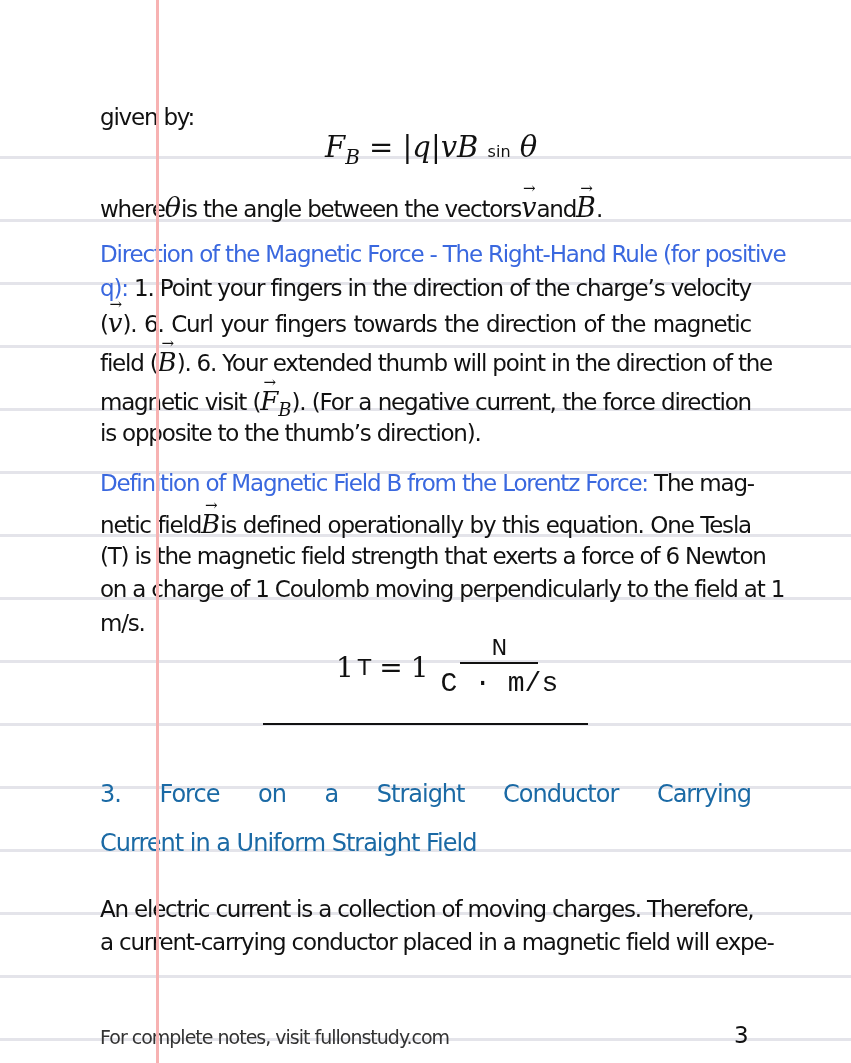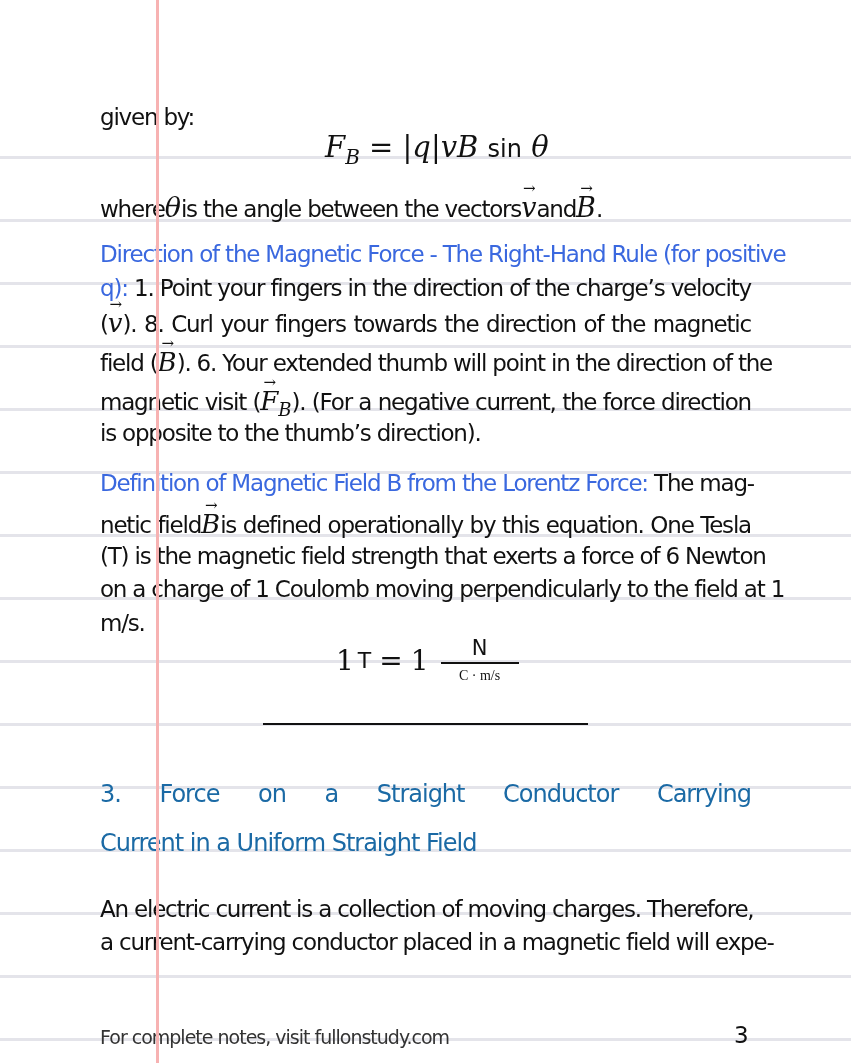--- a/index.html
+++ b/index.html
@@ -40,21 +40,21 @@
   .formula1 {
     position: absolute; left: 325px; top: 130px; font-size: 29px; z-index: 2; white-space: nowrap;
   }
   .formula2 {
     position: absolute; left: 336px; top: 636px; z-index: 2; white-space: nowrap;
     display: flex; align-items: center;
   }
   .frac { display: inline-flex; flex-direction: column; align-items: center; margin-left: 12px; }
   .frac .num { font-family: "DejaVu Sans", sans-serif; font-size: 21px; padding: 0 2px 2px; }
   .frac .bar { width: 78px; height: 2px; background: #111; }
-  .frac .den { font-family: Liberation Serif, serif; font-size: 14px; padding-top: 4px; }
+  .frac .den { font-family: Liberation Mono, monospace; font-size: 28px; padding-top: 4px; }
   .separator {
     position: absolute; left: 263px; top: 723px; width: 325px; height: 2px; background: #111; z-index: 2;
   }
   .heading {
     position: absolute; left: 100px; width: 651px; color: #1b6aa5; font-size: 24px;
     letter-spacing: -1px; white-space: nowrap; z-index: 2;
   }
   .footer-text {
     position: absolute; left: 100px; top: 1026px; font-size: 19px; color: #333; letter-spacing: -1px; z-index: 2;
   }
@@ -90,21 +90,21 @@
 
   <div class="line" style="top:192px">
     <span>where</span><span class="math" style="font-size:27px">θ</span><span>is the angle between the vectors</span><span class="math vec" style="font-size:27px">v</span><span>and</span><span class="math vec" style="font-size:27px">B</span><span>.</span>
   </div>
 
   <div class="line just blue" style="top:241px">Direction of the Magnetic Force - The Right-Hand Rule (for positive</div>
   <div class="line just" style="top:275px">
     <span class="blue">q):</span><span> 1. Point your fingers in the direction of the charge’s velocity</span>
   </div>
   <div class="line just" style="top:308px">
-    <span>(</span><span class="math vec" style="font-size:26px">v</span><span>). 8. Curl your fingers towards the direction of the magnetic</span>
+    <span>(</span><span class="math vec" style="font-size:26px">v</span><span>). 6. Curl your fingers towards the direction of the magnetic</span>
   </div>
   <div class="line just" style="top:347px">
     <span>field (</span><span class="math vec" style="font-size:26px">B</span><span>). 6. Your extended thumb will point in the direction of the</span>
   </div>
   <div class="line just" style="top:386px">
     <span>magnetic visit (</span><span class="math vec" style="font-size:26px">F</span><sub class="math" style="font-size:18px">B</sub><span>). (For a negative current, the force direction</span>
   </div>
   <div class="line" style="top:420px">is opposite to the thumb’s direction).</div>
 
   <div class="line just" style="top:470px">
@@ -115,21 +115,21 @@
   </div>
   <div class="line just" style="top:543px">(T) is the magnetic field strength that exerts a force of 6 Newton</div>
   <div class="line just" style="top:576px">on a charge of 1 Coulomb moving perpendicularly to the field at 1</div>
   <div class="line" style="top:610px">m/s.</div>
 </div>
 
 <div class="formula1">
   <span class="math">F</span><sub class="math" style="font-size:20px">B</sub>
   <span class="mathr">=</span>
   <span class="math">|q|vB</span>
-  <span class="sans" style="font-size:24px">sin</span>
+  <span class="sans" style="font-size:16px">sin</span>
   <span class="math">θ</span>
 </div>
 
 <div class="formula2">
   <span class="mathr" style="font-size:28px">1</span>
   <span class="sans" style="font-size:22px; margin-left:4px">T</span>
   <span class="mathr" style="font-size:28px; margin:0 8px">=</span>
   <span class="mathr" style="font-size:28px">1</span>
   <span class="frac">
     <span class="num">N</span>

